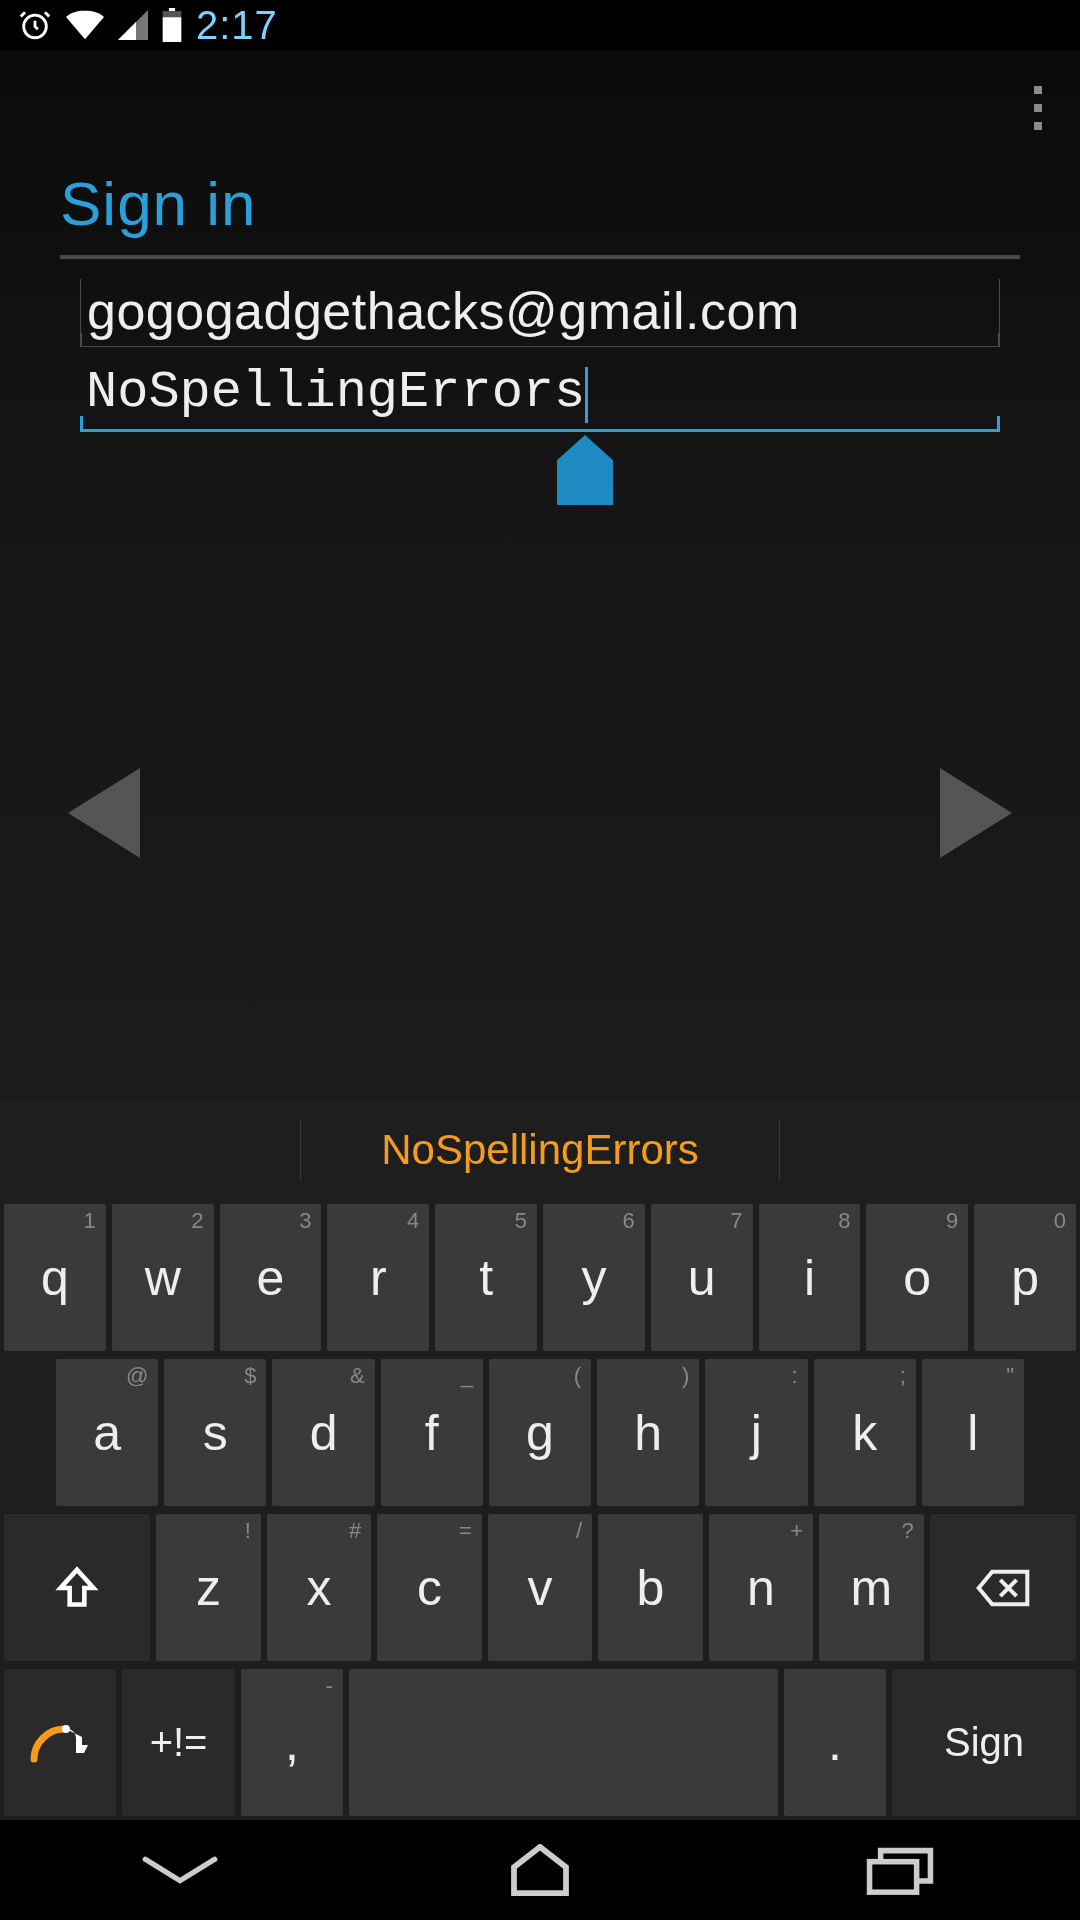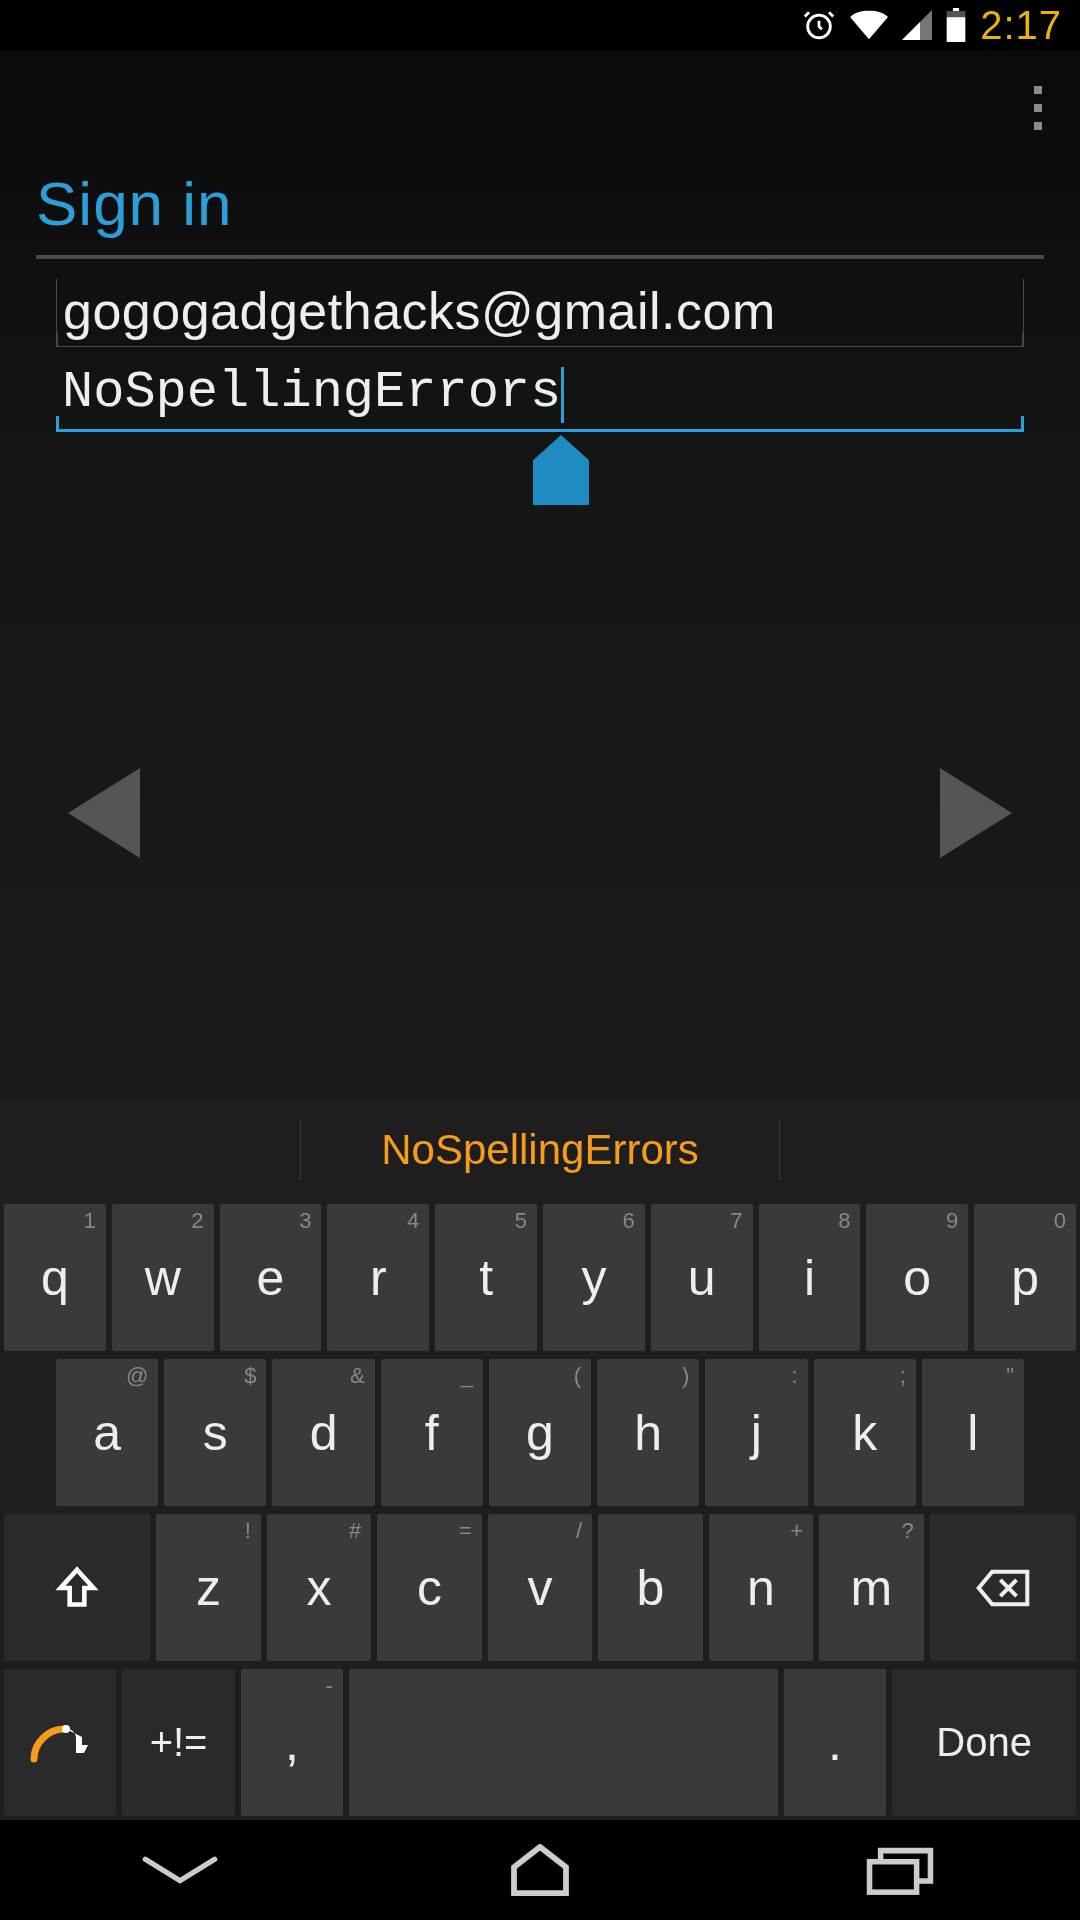--- a/index.html
+++ b/index.html
@@ -7,35 +7,35 @@
   body {
     background: #000;
     font-family: "Helvetica Neue", Arial, sans-serif;
     color: #fff;
     position: relative;
   }
   
   .status-bar {
     height: 50px;
     display: flex;
-    justify-content: flex-end;
+    justify-content: flex-start;
     align-items: center;
     gap: 14px;
     padding: 0 18px;
     background: #000;
-    color: #eab308;
+    color: #7dd3fc;
   }
   .status-bar .clock { font-size: 40px; font-weight: 300; letter-spacing: 1px; }
   .status-icon svg { display: block; }
   
   .app {
     background: linear-gradient(#0a0a0a, #151515 40%, #1b1b1b);
     height: 1050px;
     position: relative;
-    padding: 0 36px;
+    padding: 0 60px;
   }
   .overflow {
     position: absolute;
     top: 28px;
     right: 22px;
     width: 40px; height: 60px;
     display: flex; flex-direction: column; justify-content: space-between; align-items: center;
     padding: 8px 0;
   }
   .overflow span { width: 8px; height: 8px; background: #8a8a8a; }
@@ -408,21 +408,21 @@
       </div>
     <div class="key comma">
       <span class="sec">-</span>
       <span class="main-label">,</span>
     </div>
     <div class="key space"></div>
     <div class="key period">
         <span class="main-label">.</span>
       </div>
     <div class="key dark done">
-        <span class="main-label">Done</span>
+        <span class="main-label">Sign</span>
       </div>
   </div>
 </div>
 
 <div class="navbar">
   <div>
     <svg width="80" height="34" viewBox="0 0 60 24" fill="none" stroke="#ccc" stroke-width="4" stroke-linecap="round">
         <path d="M4 4 L30 20 L56 4"></path>
       </svg>
   </div>

